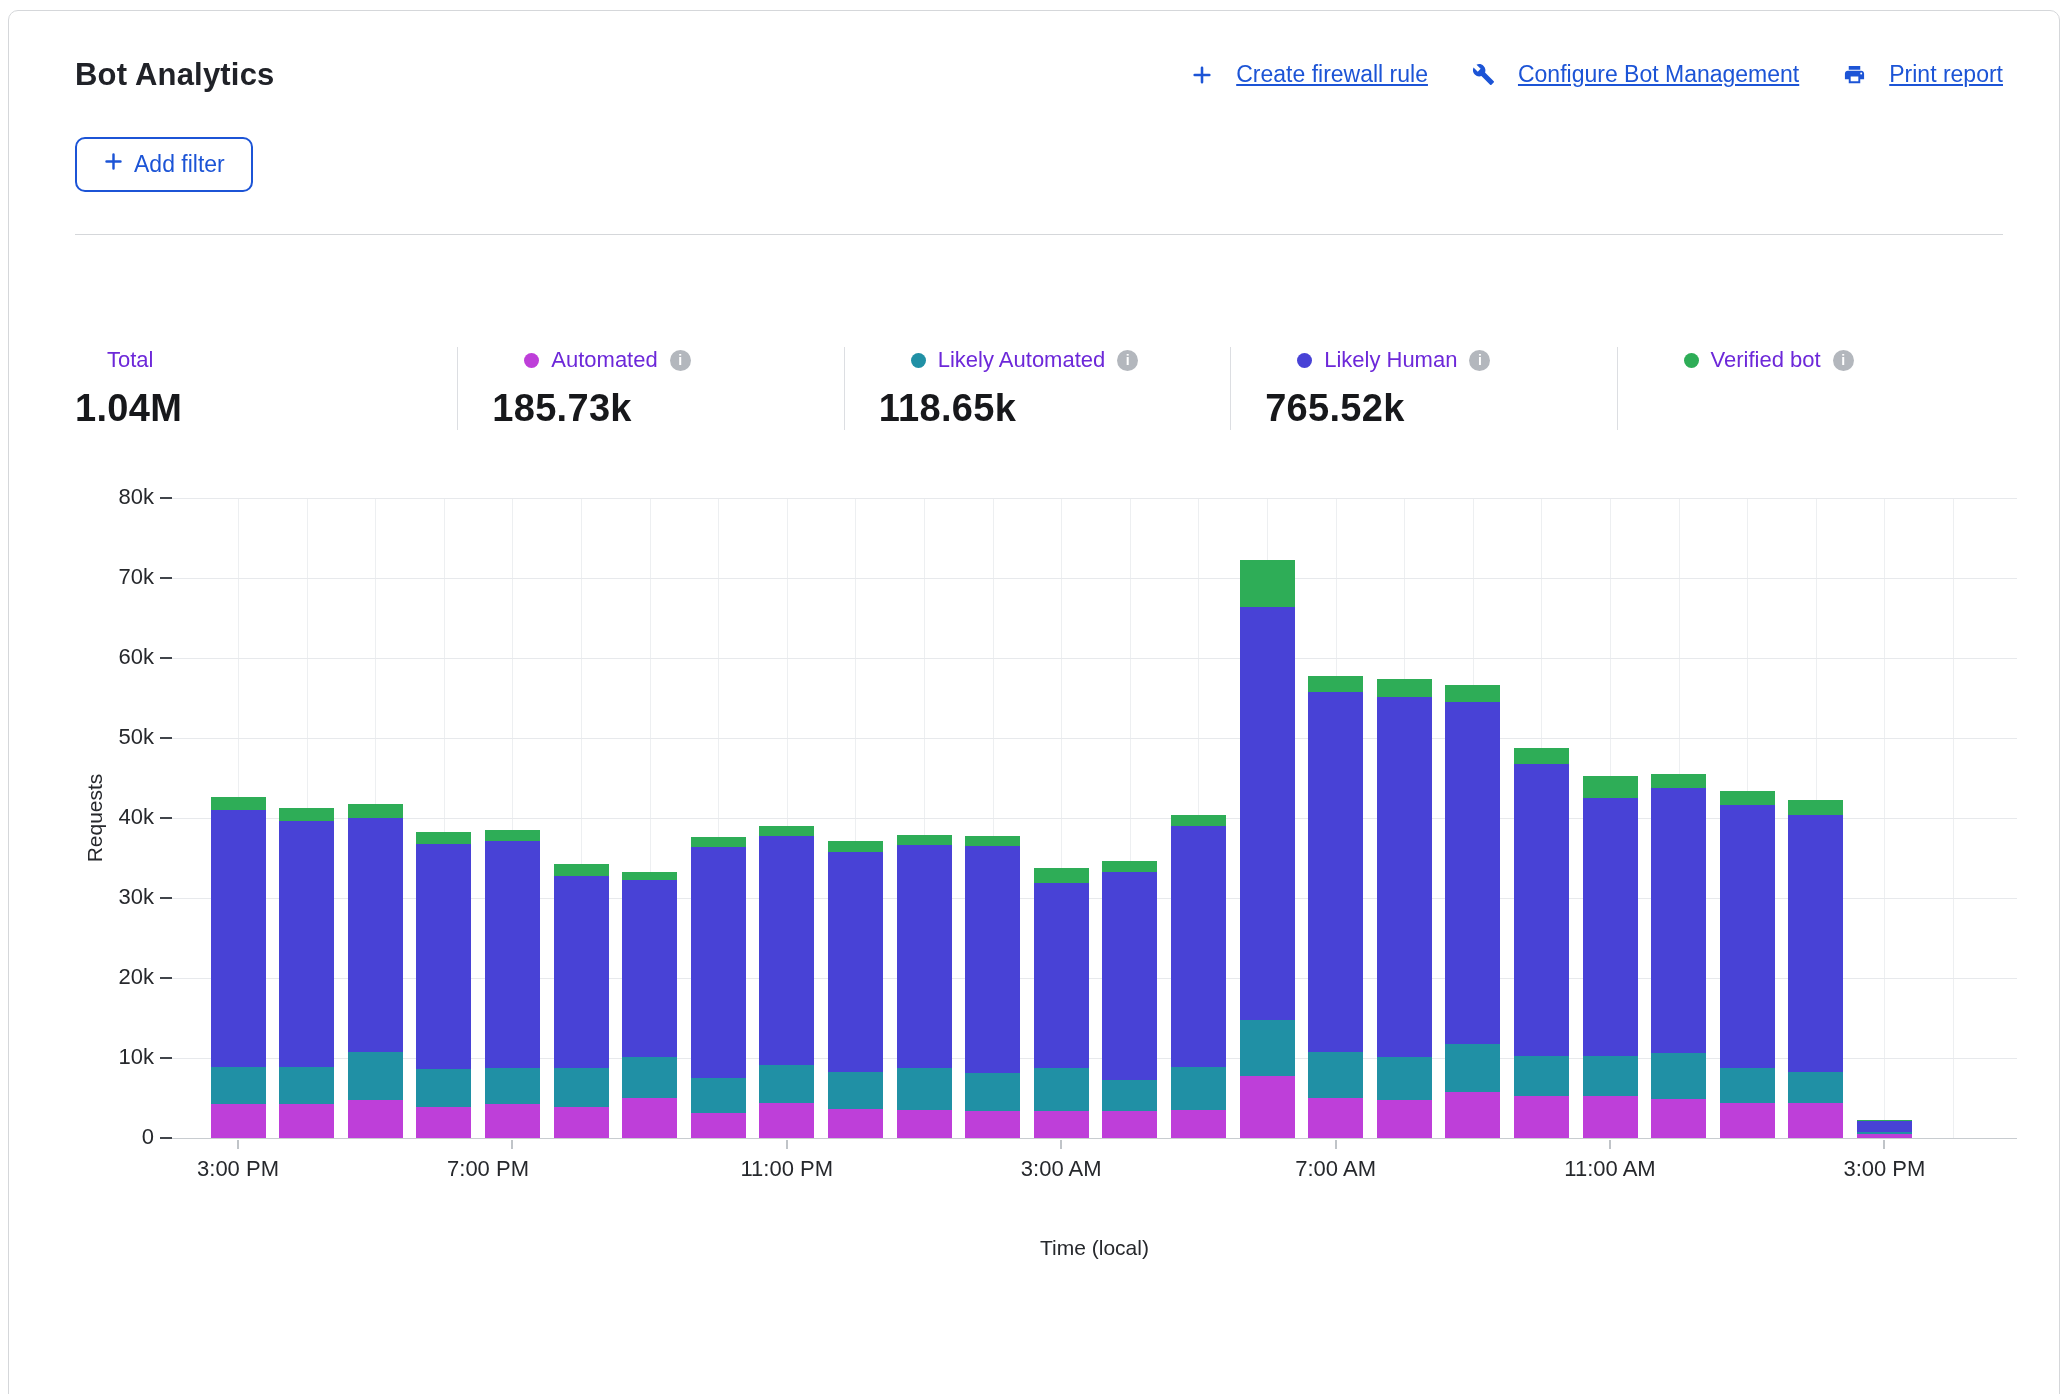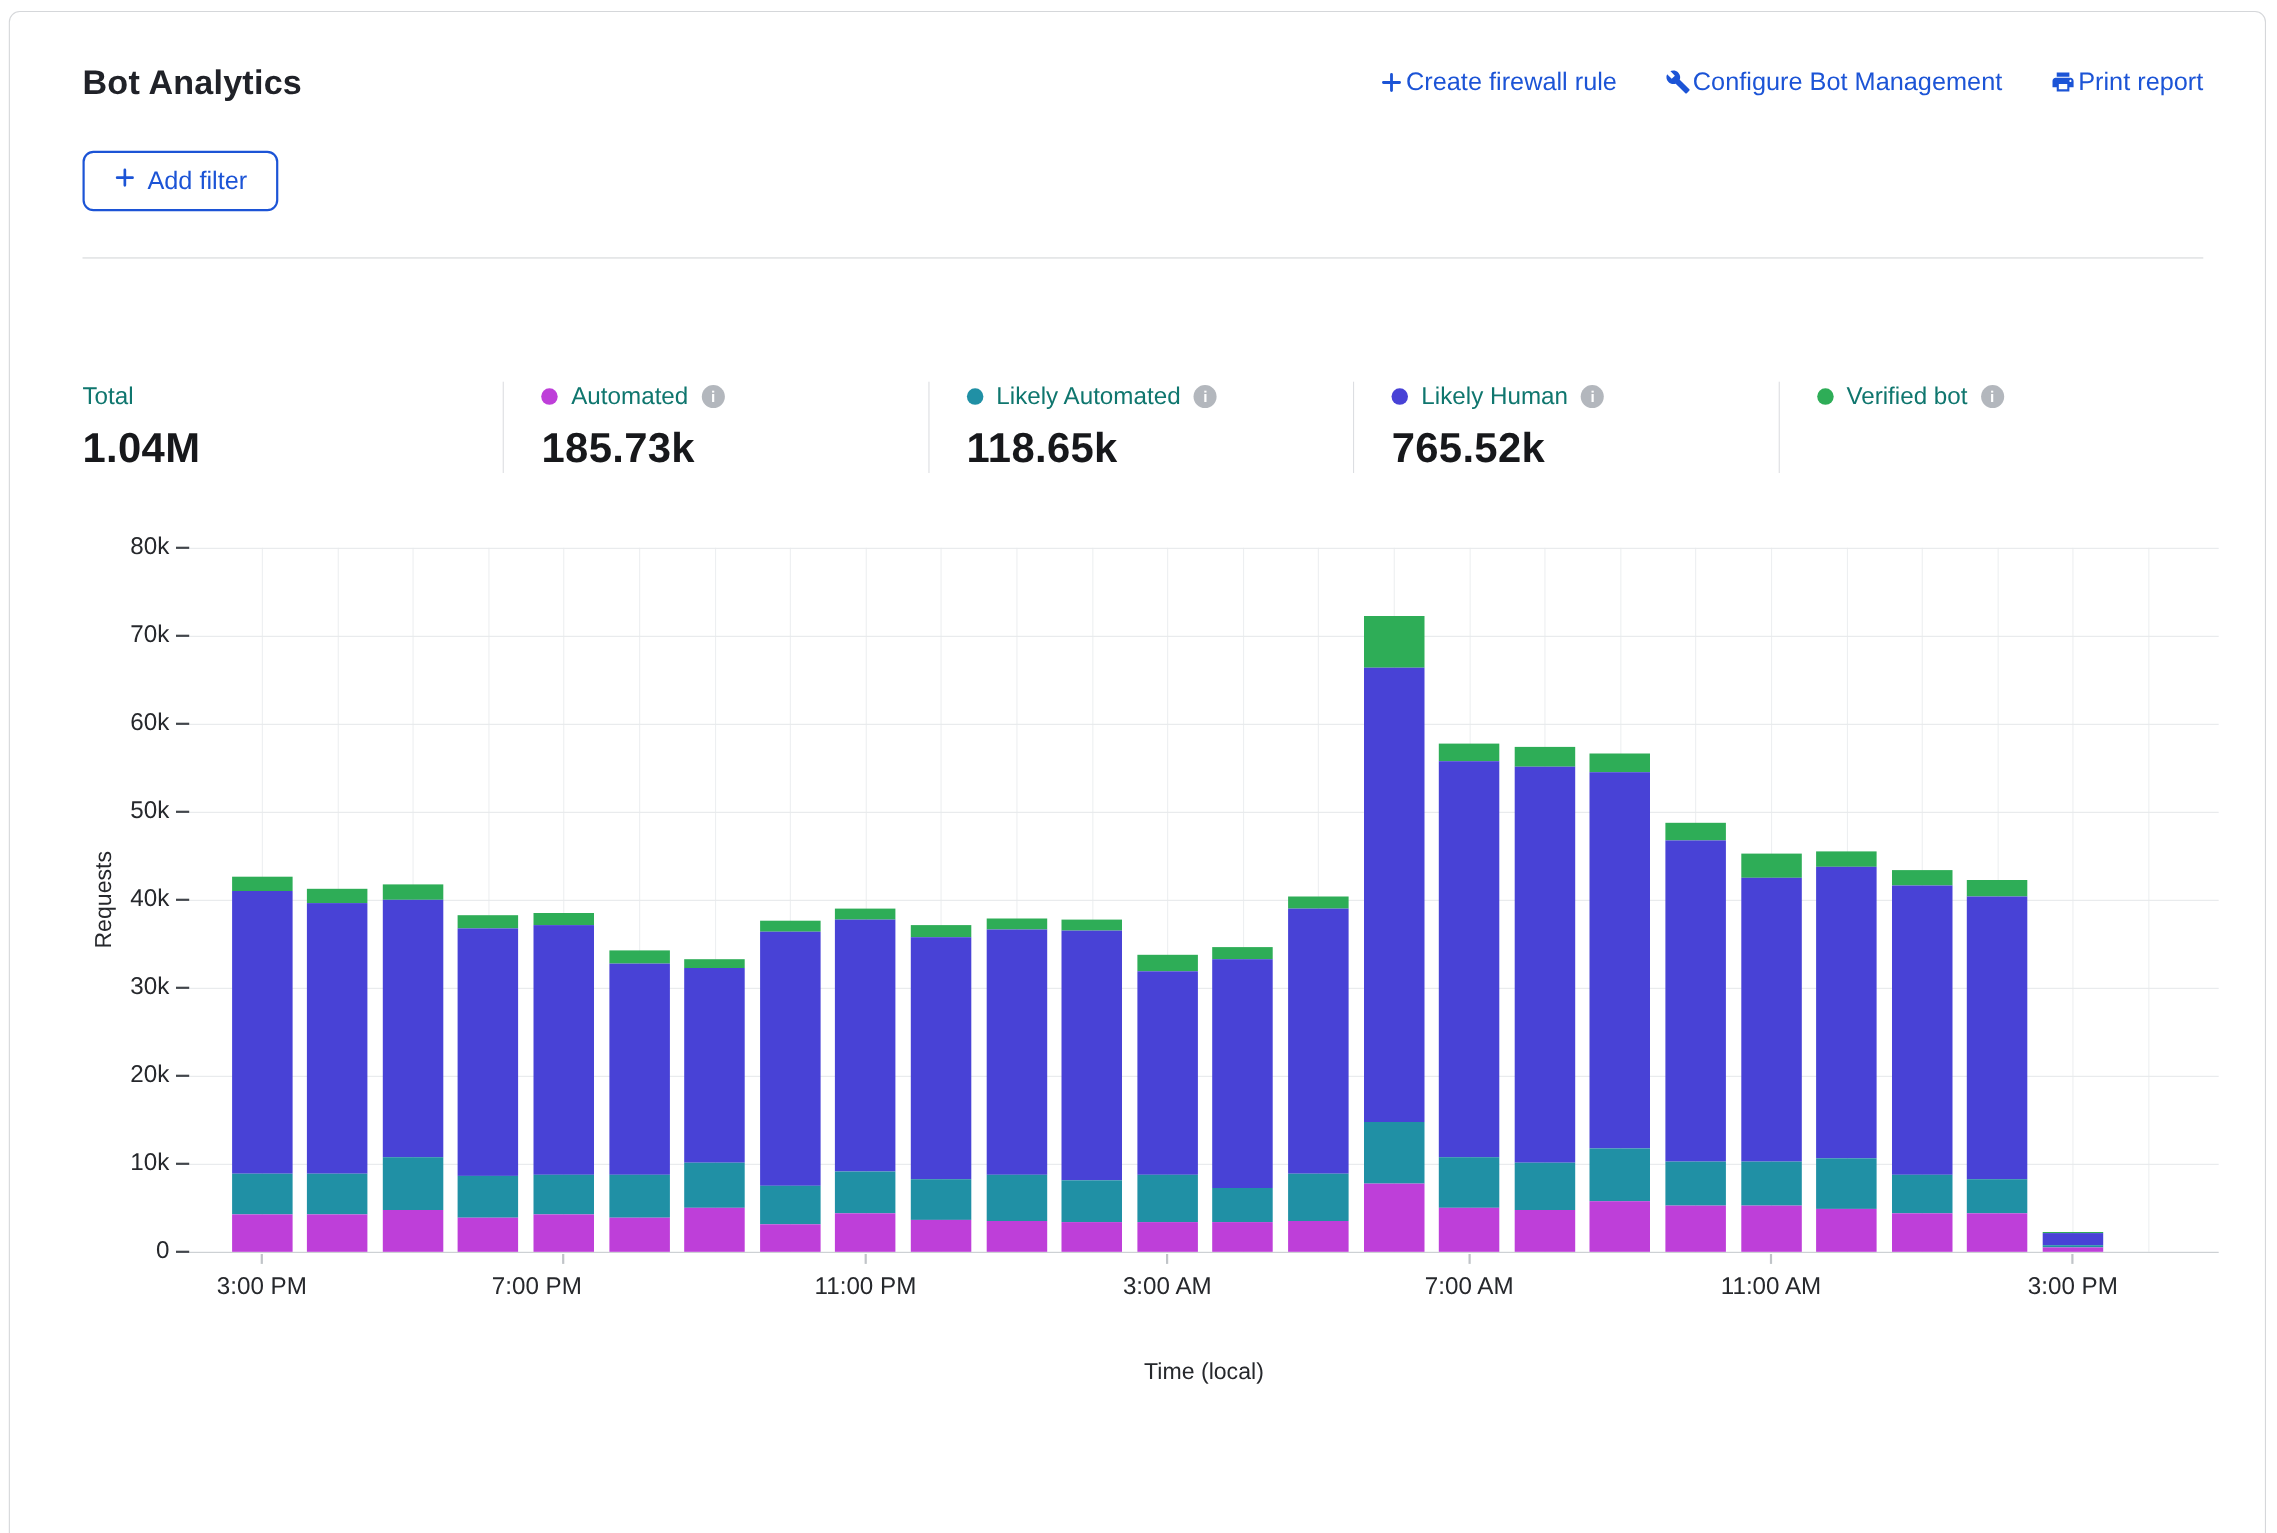--- a/index.html
+++ b/index.html
@@ -4,21 +4,21 @@
 <style>
   html,body{margin:0;padding:0;background:#fff;width:2070px;height:1394px;overflow:hidden;
     font-family:"Liberation Sans","DejaVu Sans",sans-serif;-webkit-font-smoothing:antialiased;}
   .card{position:absolute;left:8px;top:10px;width:2052px;height:1500px;background:#fff;
     border:1px solid #d5d7da;border-radius:10px;box-sizing:border-box;}
   
   .header{padding:46px 56px 0 66px;}
   .header-top{display:flex;align-items:flex-start;justify-content:space-between;}
   .page-title{font-size:31px;font-weight:700;color:#202228;letter-spacing:.2px;}
   .actions{display:flex;align-items:center;gap:44px;margin-top:4px;}
-  .action-link{display:flex;align-items:center;gap:2px;color:#1c54d6;font-size:23px;cursor:pointer;}
+  .action-link{display:flex;align-items:center;gap:23px;color:#1c54d6;font-size:23px;cursor:pointer;text-decoration:underline;}
   .action-link svg{display:block;}
   .header-row2{display:flex;align-items:center;justify-content:space-between;margin-top:44px;}
   .add-filter-btn{display:inline-flex;align-items:center;gap:10px;color:#1c54d6;font-size:23px;
     border:2px solid #1c54d6;border-radius:10px;padding:12px 26px;background:#fff;cursor:pointer;font-weight:500;}
   .dropdown{display:flex;align-items:center;justify-content:space-between;width:312px;height:60px;
     border:1px solid #969aa0;border-radius:8px;padding:0 22px;box-sizing:border-box;cursor:pointer;background:#fff;}
   .dropdown-value{font-size:23px;color:#26282c;}
   .caret-down{width:0;height:0;border-left:9px solid transparent;border-right:9px solid transparent;
     border-top:11px solid #4b4f55;}
   .header-divider{border-bottom:1px solid #d5d7da;margin-top:42px;}
@@ -26,21 +26,21 @@
   .section{padding:62px 56px 0 66px;}
   .section-title-row{display:flex;align-items:center;gap:14px;}
   .section-title{font-size:26px;font-weight:700;color:#202228;}
   .pie-icon{width:24px;height:24px;border-radius:50%;
     background:conic-gradient(#9aa0a6 0 270deg,#ffffff 270deg 360deg);}
   
   .summary{display:flex;margin-top:50px;}
   .stat{width:388px;box-sizing:border-box;}
   .stat.total{width:384px;}
   .stat.bordered{border-left:1px solid #dcdee2;padding-left:34px;}
-  .stat-label-row{display:flex;align-items:center;gap:12px;font-size:22px;color:#0f766e;}
+  .stat-label-row{display:flex;align-items:center;gap:12px;font-size:22px;color:#6d28d9;margin-left:32px;}
   .dot{width:15px;height:15px;border-radius:50%;flex:0 0 auto;}
   .info-icon{width:21px;height:21px;border-radius:50%;background:#b3b7bd;display:inline-flex;
     align-items:center;justify-content:center;cursor:pointer;}
   .info-icon::after{content:"i";color:#fff;font-size:14px;font-weight:700;line-height:1;}
   .stat-value{font-size:38px;font-weight:700;color:#17181b;margin-top:14px;letter-spacing:.3px;}
   
   .chart{position:relative;height:780px;margin-top:58px;}
   .hline{position:absolute;height:1px;background:#e7e9ec;}
   .hline.zero{background:#c8ccd0;}
   .vline{position:absolute;width:1px;background:#edeff1;}

